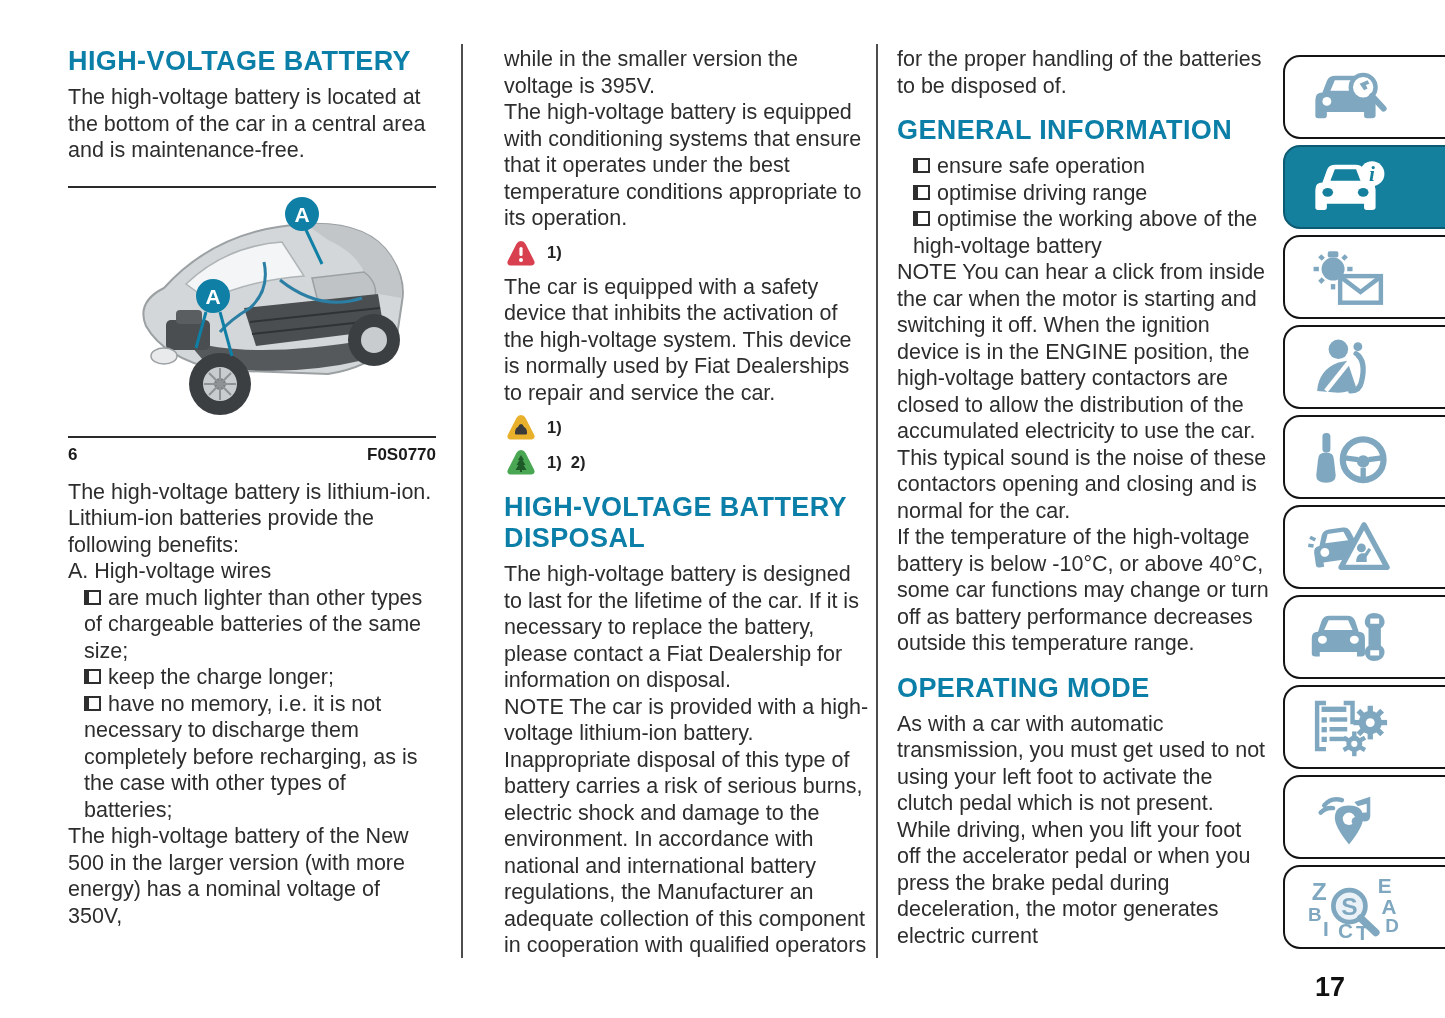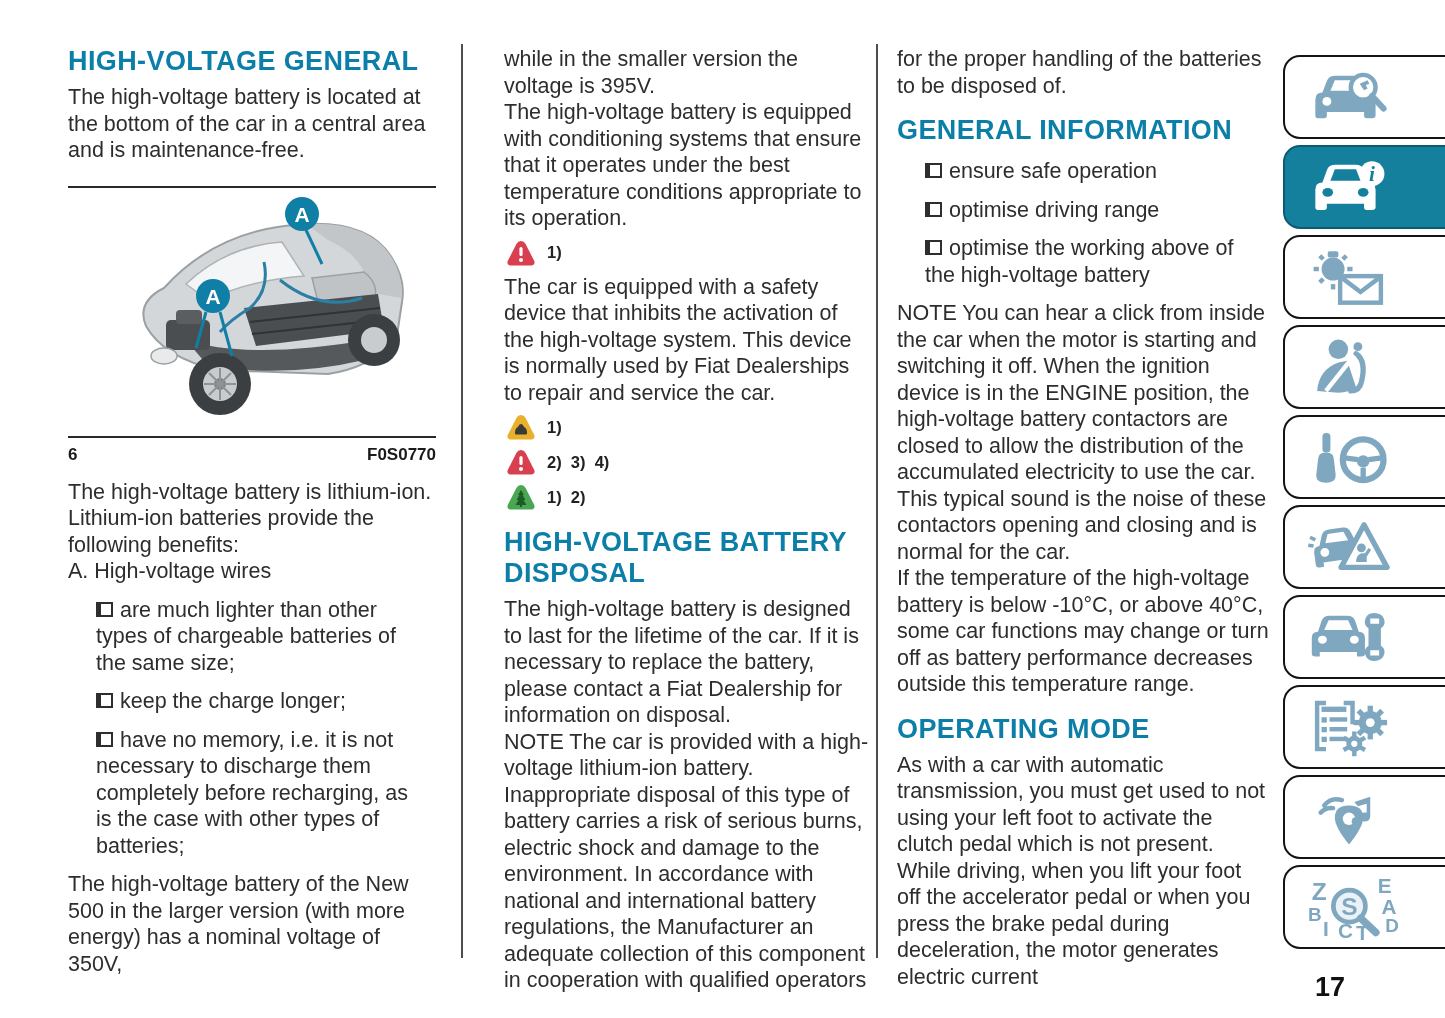--- a/index.html
+++ b/index.html
@@ -16,21 +16,21 @@
   .vdiv{position:absolute;top:44px;height:914px;width:1.5px;background:#4d4d4d;}
   .vdiv1{left:461px;}
   .vdiv2{left:876px;}
   h1.sect{
     margin:0 0 7px 0;
     font-size:27px;line-height:31px;font-weight:bold;
     color:#0c7fa8;letter-spacing:.4px;
   }
   h1.sect.mt{margin-top:16px;}
   p{margin:0;}
-  .b{margin:12px;padding-left:16px;}
+  .b{margin:0;padding-left:16px;}
   .mk{
     display:inline-block;width:10px;height:11px;
     border:2px solid #2e2e2e;border-left-width:5px;
     margin-right:7px;position:relative;top:0px;
   }
   
   .figure{margin-top:22px;margin-bottom:10px;}
   .figrule{height:2px;background:#2a2a2a;}
   .figlabels{display:flex;justify-content:space-between;align-items:center;
     font-size:17px;font-weight:bold;color:#1a1a1a;margin:4px 0 2px 0;}
@@ -50,21 +50,21 @@
     position:absolute;left:1300px;top:972px;width:60px;
     font-size:27px;font-weight:bold;color:#111;text-align:center;
   }
   .ic{fill:#7fa8c0;}
   .icw{fill:#ffffff;}
 </style>
 </head>
 <body>
 
 <div class="col col-left">
-  <h1 class="sect">HIGH-VOLTAGE GENERAL</h1>
+  <h1 class="sect">HIGH-VOLTAGE BATTERY</h1>
   <p>The high-voltage battery is located at the bottom of the car in a central area and is maintenance-free.</p>
 
   <div class="figure">
     <div class="figrule"></div>
     <svg width="368" height="242" viewBox="0 0 368 242">
 
       <path d="M96,100 Q150,40 238,36 Q302,33 324,70 Q338,92 334,114 L328,154 Q300,180 260,186 L150,182 Q96,170 78,138 Q68,114 96,100 Z" fill="#d4d7d9" stroke="#9ba0a3" stroke-width="2"></path>
       <path d="M238,36 Q302,33 324,70 Q336,90 333,110 L300,104 Q300,70 260,52 Z" fill="#c2c6c9"></path>
 
       <path d="M118,96 Q158,58 214,54 L236,88 Q182,92 140,112 Z" fill="#f3f5f6" stroke="#aeb3b6" stroke-width="1.5"></path>
@@ -132,28 +132,20 @@
 
   <p>The car is equipped with a safety device that inhibits the activation of the high-voltage system. This device is normally used by Fiat Dealerships to repair and service the car.</p>
 
   <div class="warnrow">
     <svg width="30" height="28" viewBox="0 0 30 28">
       <path d="M15,2 Q18,2 19.6,5 L28,21.5 Q30,25.5 25.8,26.5 L4.2,26.5 Q0,25.5 2,21.5 L10.4,5 Q12,2 15,2 Z" fill="#e9b02c"></path>
       <path d="M9,20 Q9,15 12,14 Q13,11 15,11 Q17,11 18,14 Q21,15 21,20 Z" fill="#3a3a3a"></path>
       <rect x="9" y="19" width="12" height="2.4" rx="1.2" fill="#3a3a3a"></rect>
     </svg>
     <span class="wref">1)</span>
-  </div>
-  <div class="warnrow">
-    <svg width="30" height="28" viewBox="0 0 30 28">
-      <path d="M15,2 Q18,2 19.6,5 L28,21.5 Q30,25.5 25.8,26.5 L4.2,26.5 Q0,25.5 2,21.5 L10.4,5 Q12,2 15,2 Z" fill="#d8404f"></path>
-      <rect x="13.4" y="8" width="3.2" height="9" rx="1.6" fill="#ffffff"></rect>
-      <circle cx="15" cy="21" r="2" fill="#ffffff"></circle>
-    </svg>
-    <span class="wref">2)  3)  4)</span>
   </div>
   <div class="warnrow">
     <svg width="30" height="28" viewBox="0 0 30 28">
       <path d="M15,2 Q18,2 19.6,5 L28,21.5 Q30,25.5 25.8,26.5 L4.2,26.5 Q0,25.5 2,21.5 L10.4,5 Q12,2 15,2 Z" fill="#49a652"></path>
       <path d="M15,7 L18,12 L16.5,12 L19.5,17 L17.5,17 L20.5,22 L9.5,22 L12.5,17 L10.5,17 L13.5,12 L12,12 Z" fill="#1e5a28"></path>
       <rect x="14" y="21" width="2" height="3" fill="#1e5a28"></rect>
     </svg>
     <span class="wref">1)  2)</span>
   </div>
 

